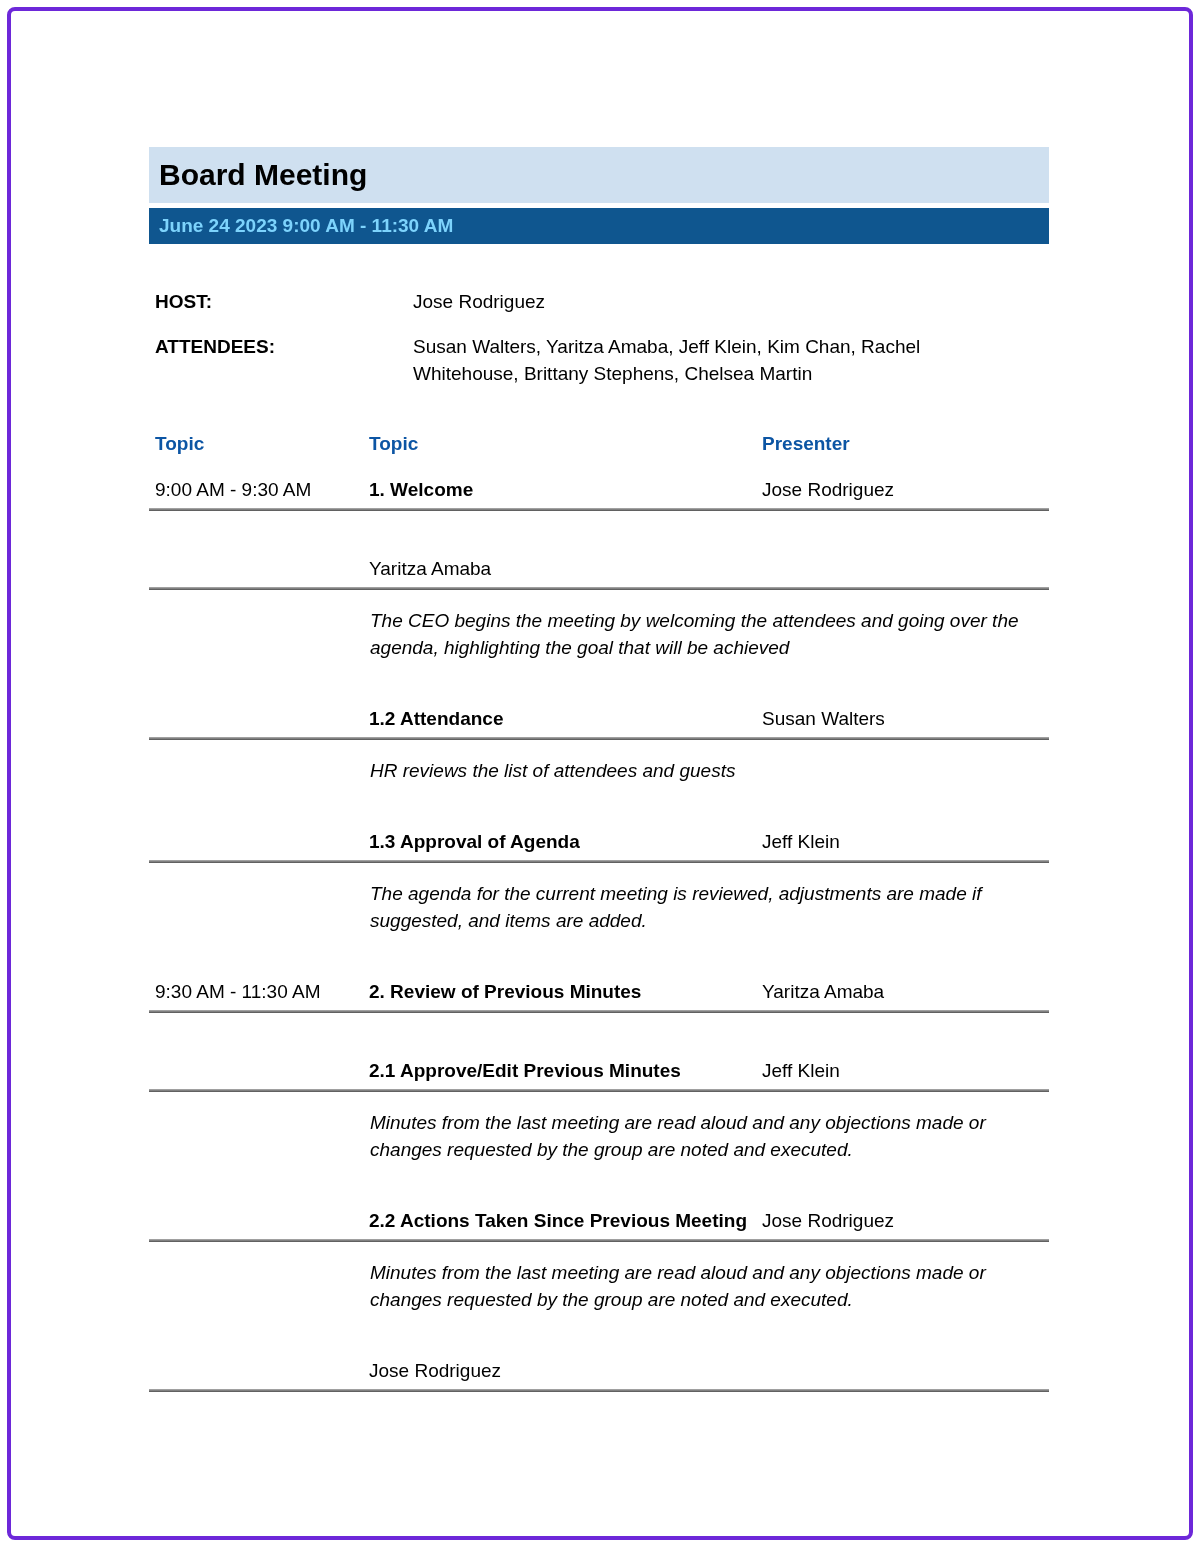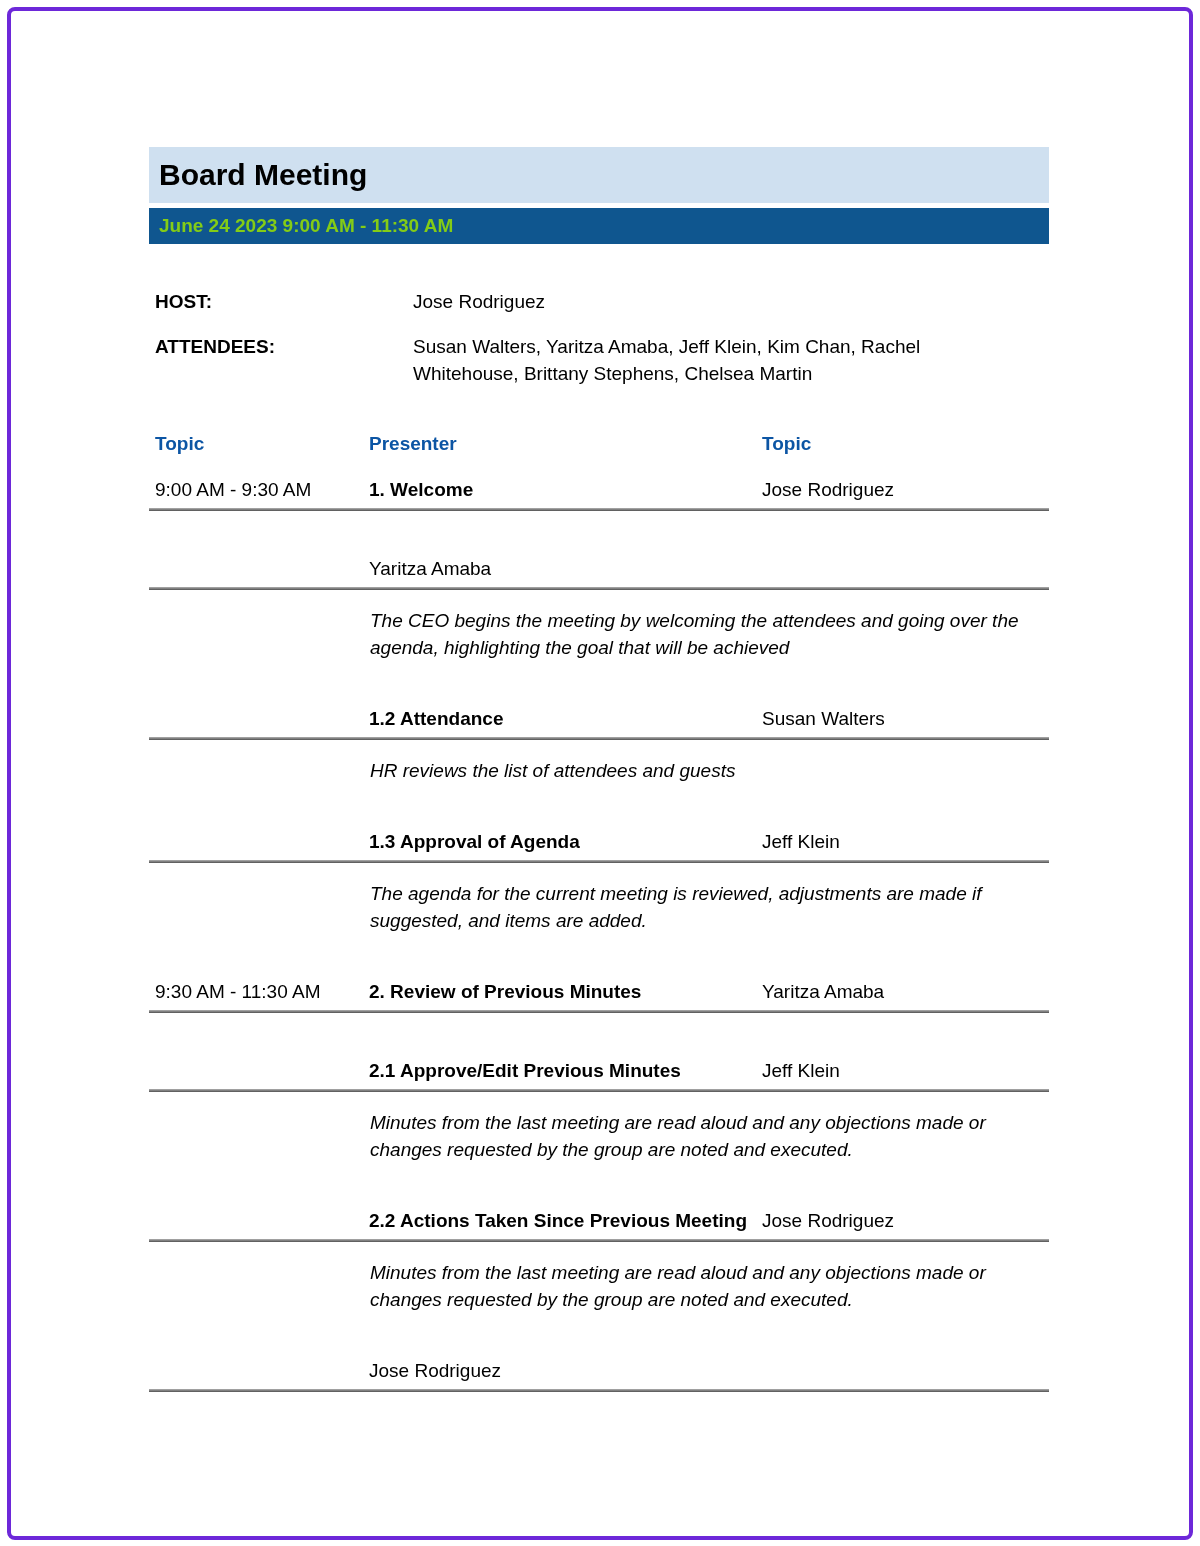--- a/index.html
+++ b/index.html
@@ -18,21 +18,21 @@
     position:absolute;left:7px;top:7px;right:7px;bottom:6px;
     background:#fff;border:4px solid #6d28d9;border-radius:8px;overflow:hidden;
   }
   .content{padding:0 140px 0 138px;}
   .title-bar{
     margin-top:136px;height:56px;background:var(--band-light);
     display:flex;align-items:center;padding:0 10px;
   }
   .title-bar h1{margin:0;font-size:30px;font-weight:bold;color:#000;letter-spacing:0;}
   .date-bar{
-    margin-top:5px;height:36px;background:var(--band-dark);color:#84cc16;
+    margin-top:5px;height:36px;background:var(--band-dark);color:#7dd3fc;
     display:flex;align-items:center;padding:0 10px;font-size:19px;font-weight:bold;
   }
   .meta{margin-top:44px;font-size:19px;line-height:27px;}
   .meta-row{display:grid;grid-template-columns:214px auto;padding-left:6px;margin-bottom:18px;gap:44px;}
   .meta-label{font-weight:bold;}
   .meta-value{max-width:610px;}
   .agenda{font-size:19px;line-height:27px;}
   .cols{display:grid;grid-template-columns:214px 393px auto;padding-left:6px;}
   .header-cols{margin-top:43px;padding-bottom:19px;}
   .col-h{color:var(--accent);font-weight:bold;}
@@ -64,22 +64,22 @@
       </div>
       <div class="meta-row">
         <span class="meta-label">ATTENDEES:</span>
         <span class="meta-value">Susan Walters, Yaritza Amaba, Jeff Klein, Kim Chan, Rachel Whitehouse, Brittany Stephens, Chelsea Martin</span>
       </div>
     </section>
 
     <section class="agenda">
       <div class="cols header-cols">
         <span class="col-h">Topic</span>
+        <span class="col-h">Topic</span>
         <span class="col-h">Presenter</span>
-        <span class="col-h">Topic</span>
       </div>
       <div id="agenda-rows">
   <div class="agenda-row">
     <div class="cols">
       <span class="cell time">9:00 AM - 9:30 AM</span>
       <span class="cell topic">1. Welcome</span>
       <span class="cell presenter">Jose Rodriguez</span>
     </div>
     <div class="rule"></div>
 

